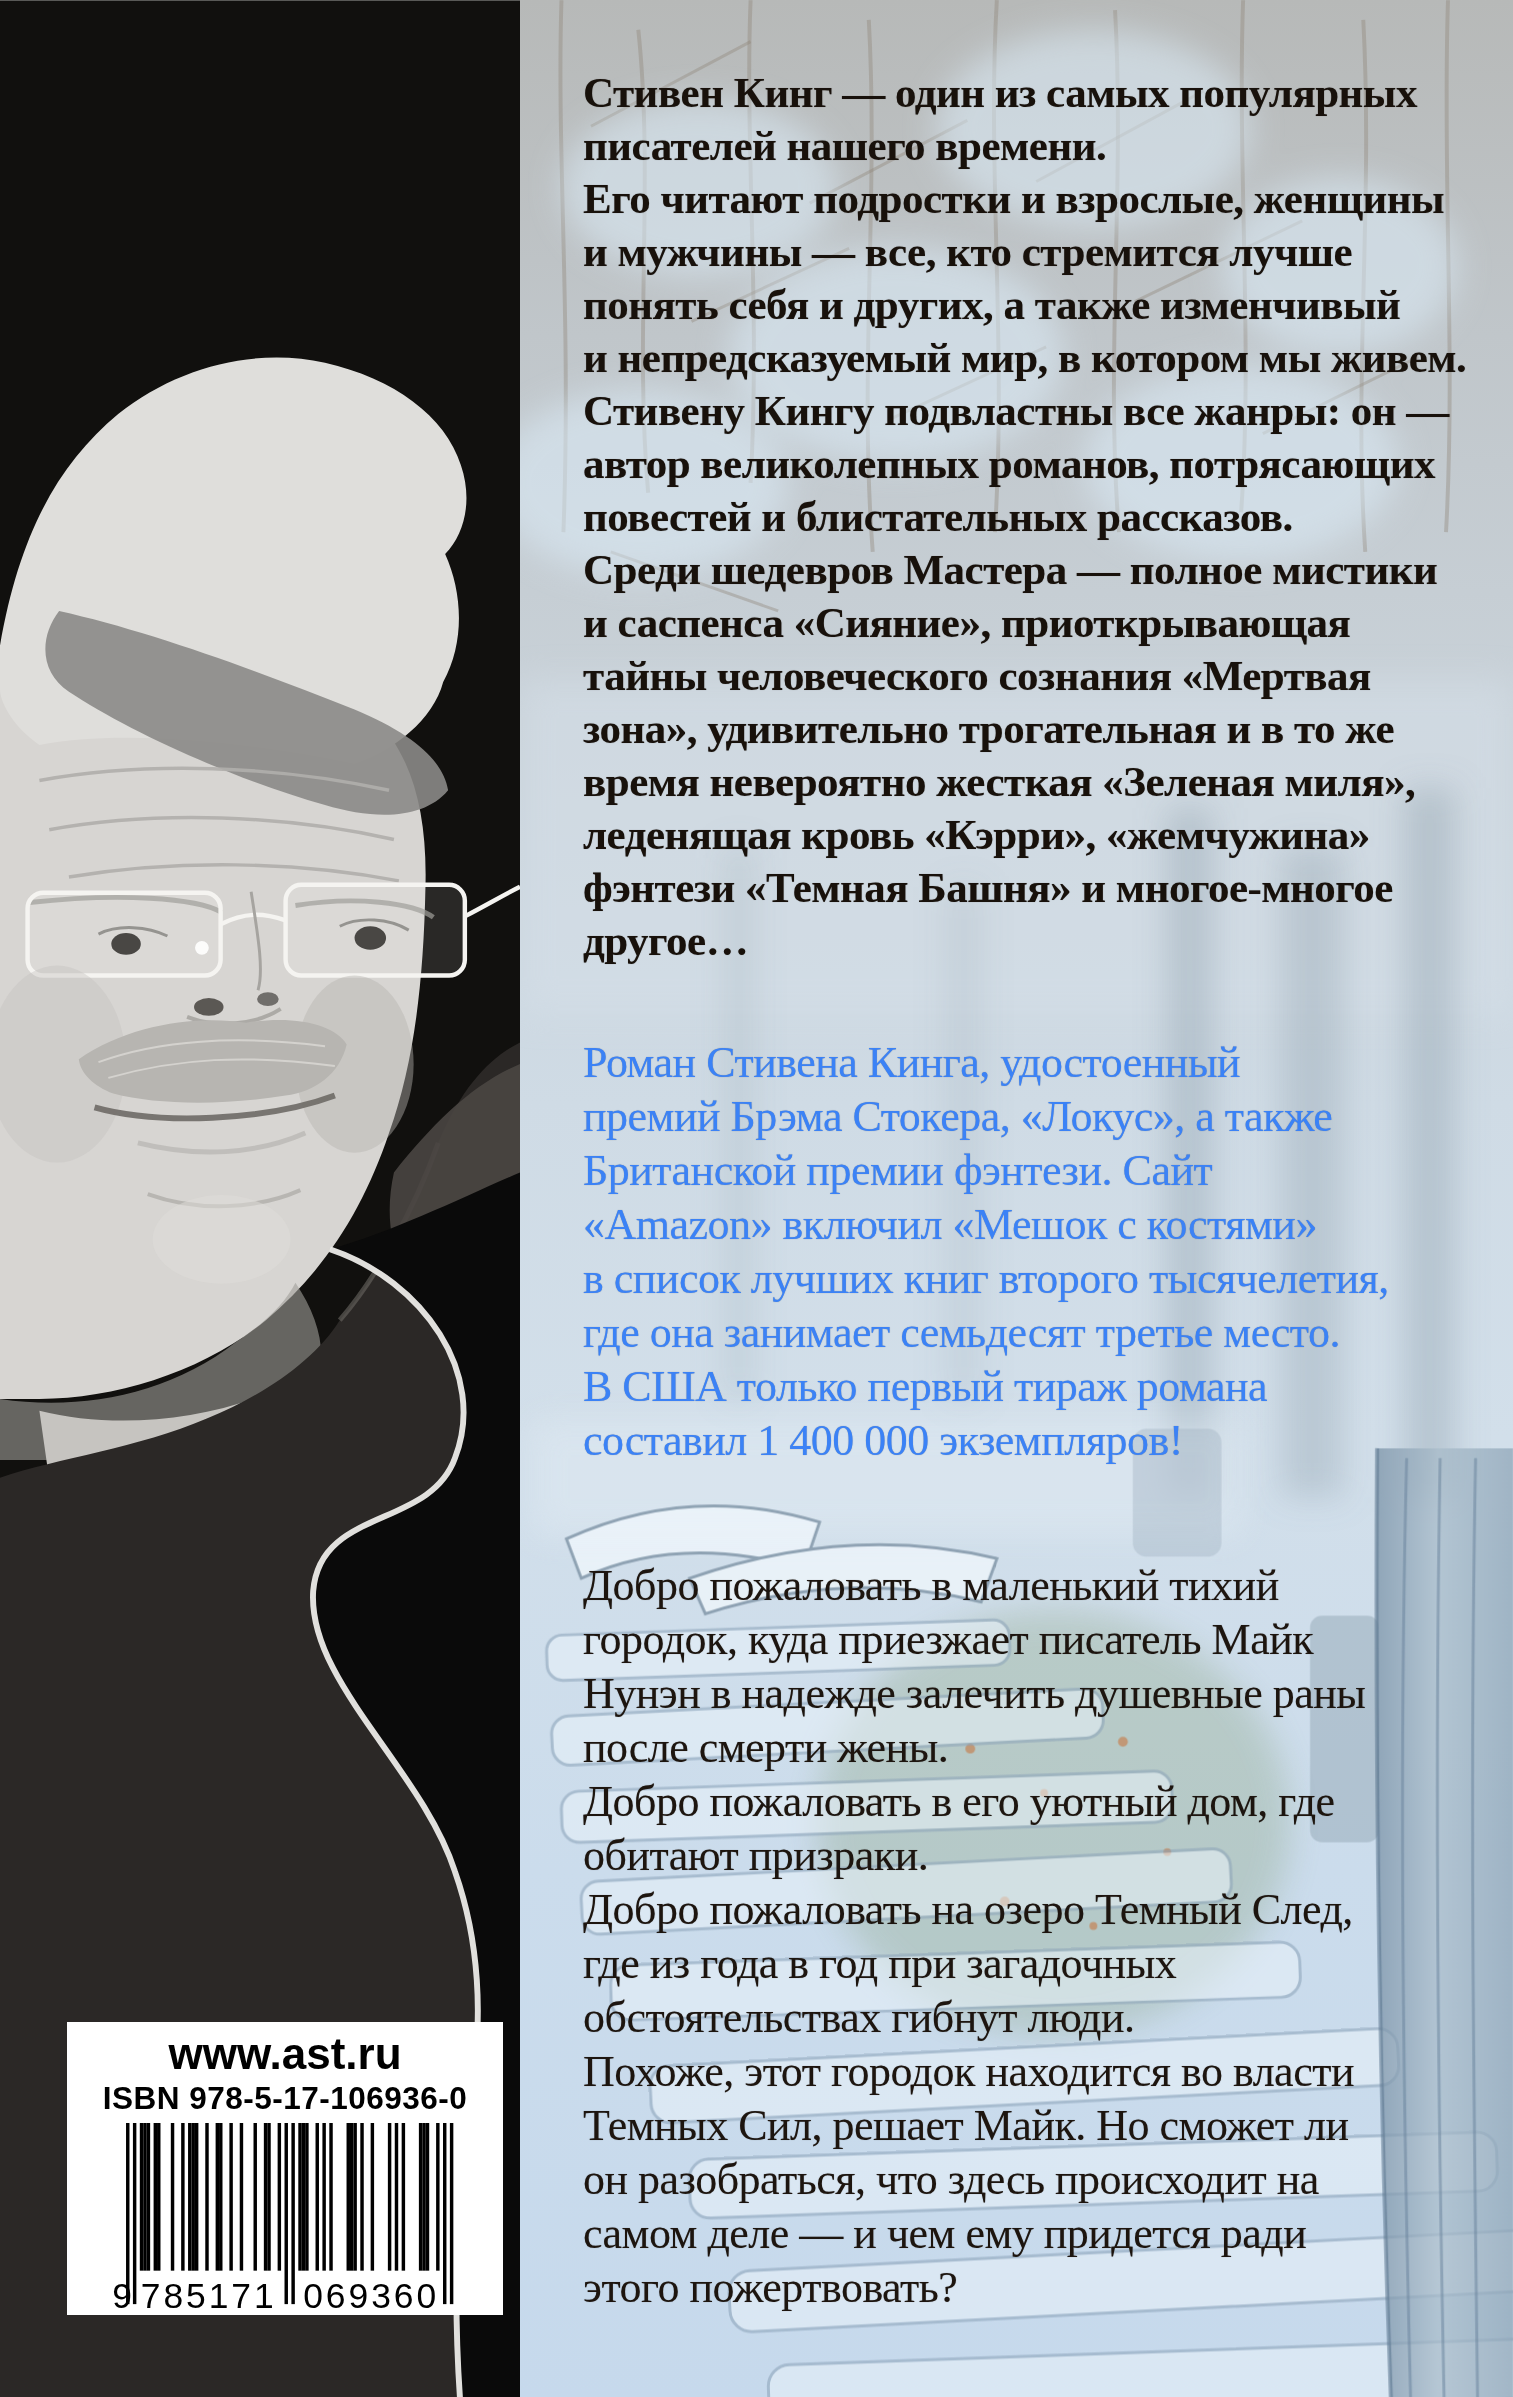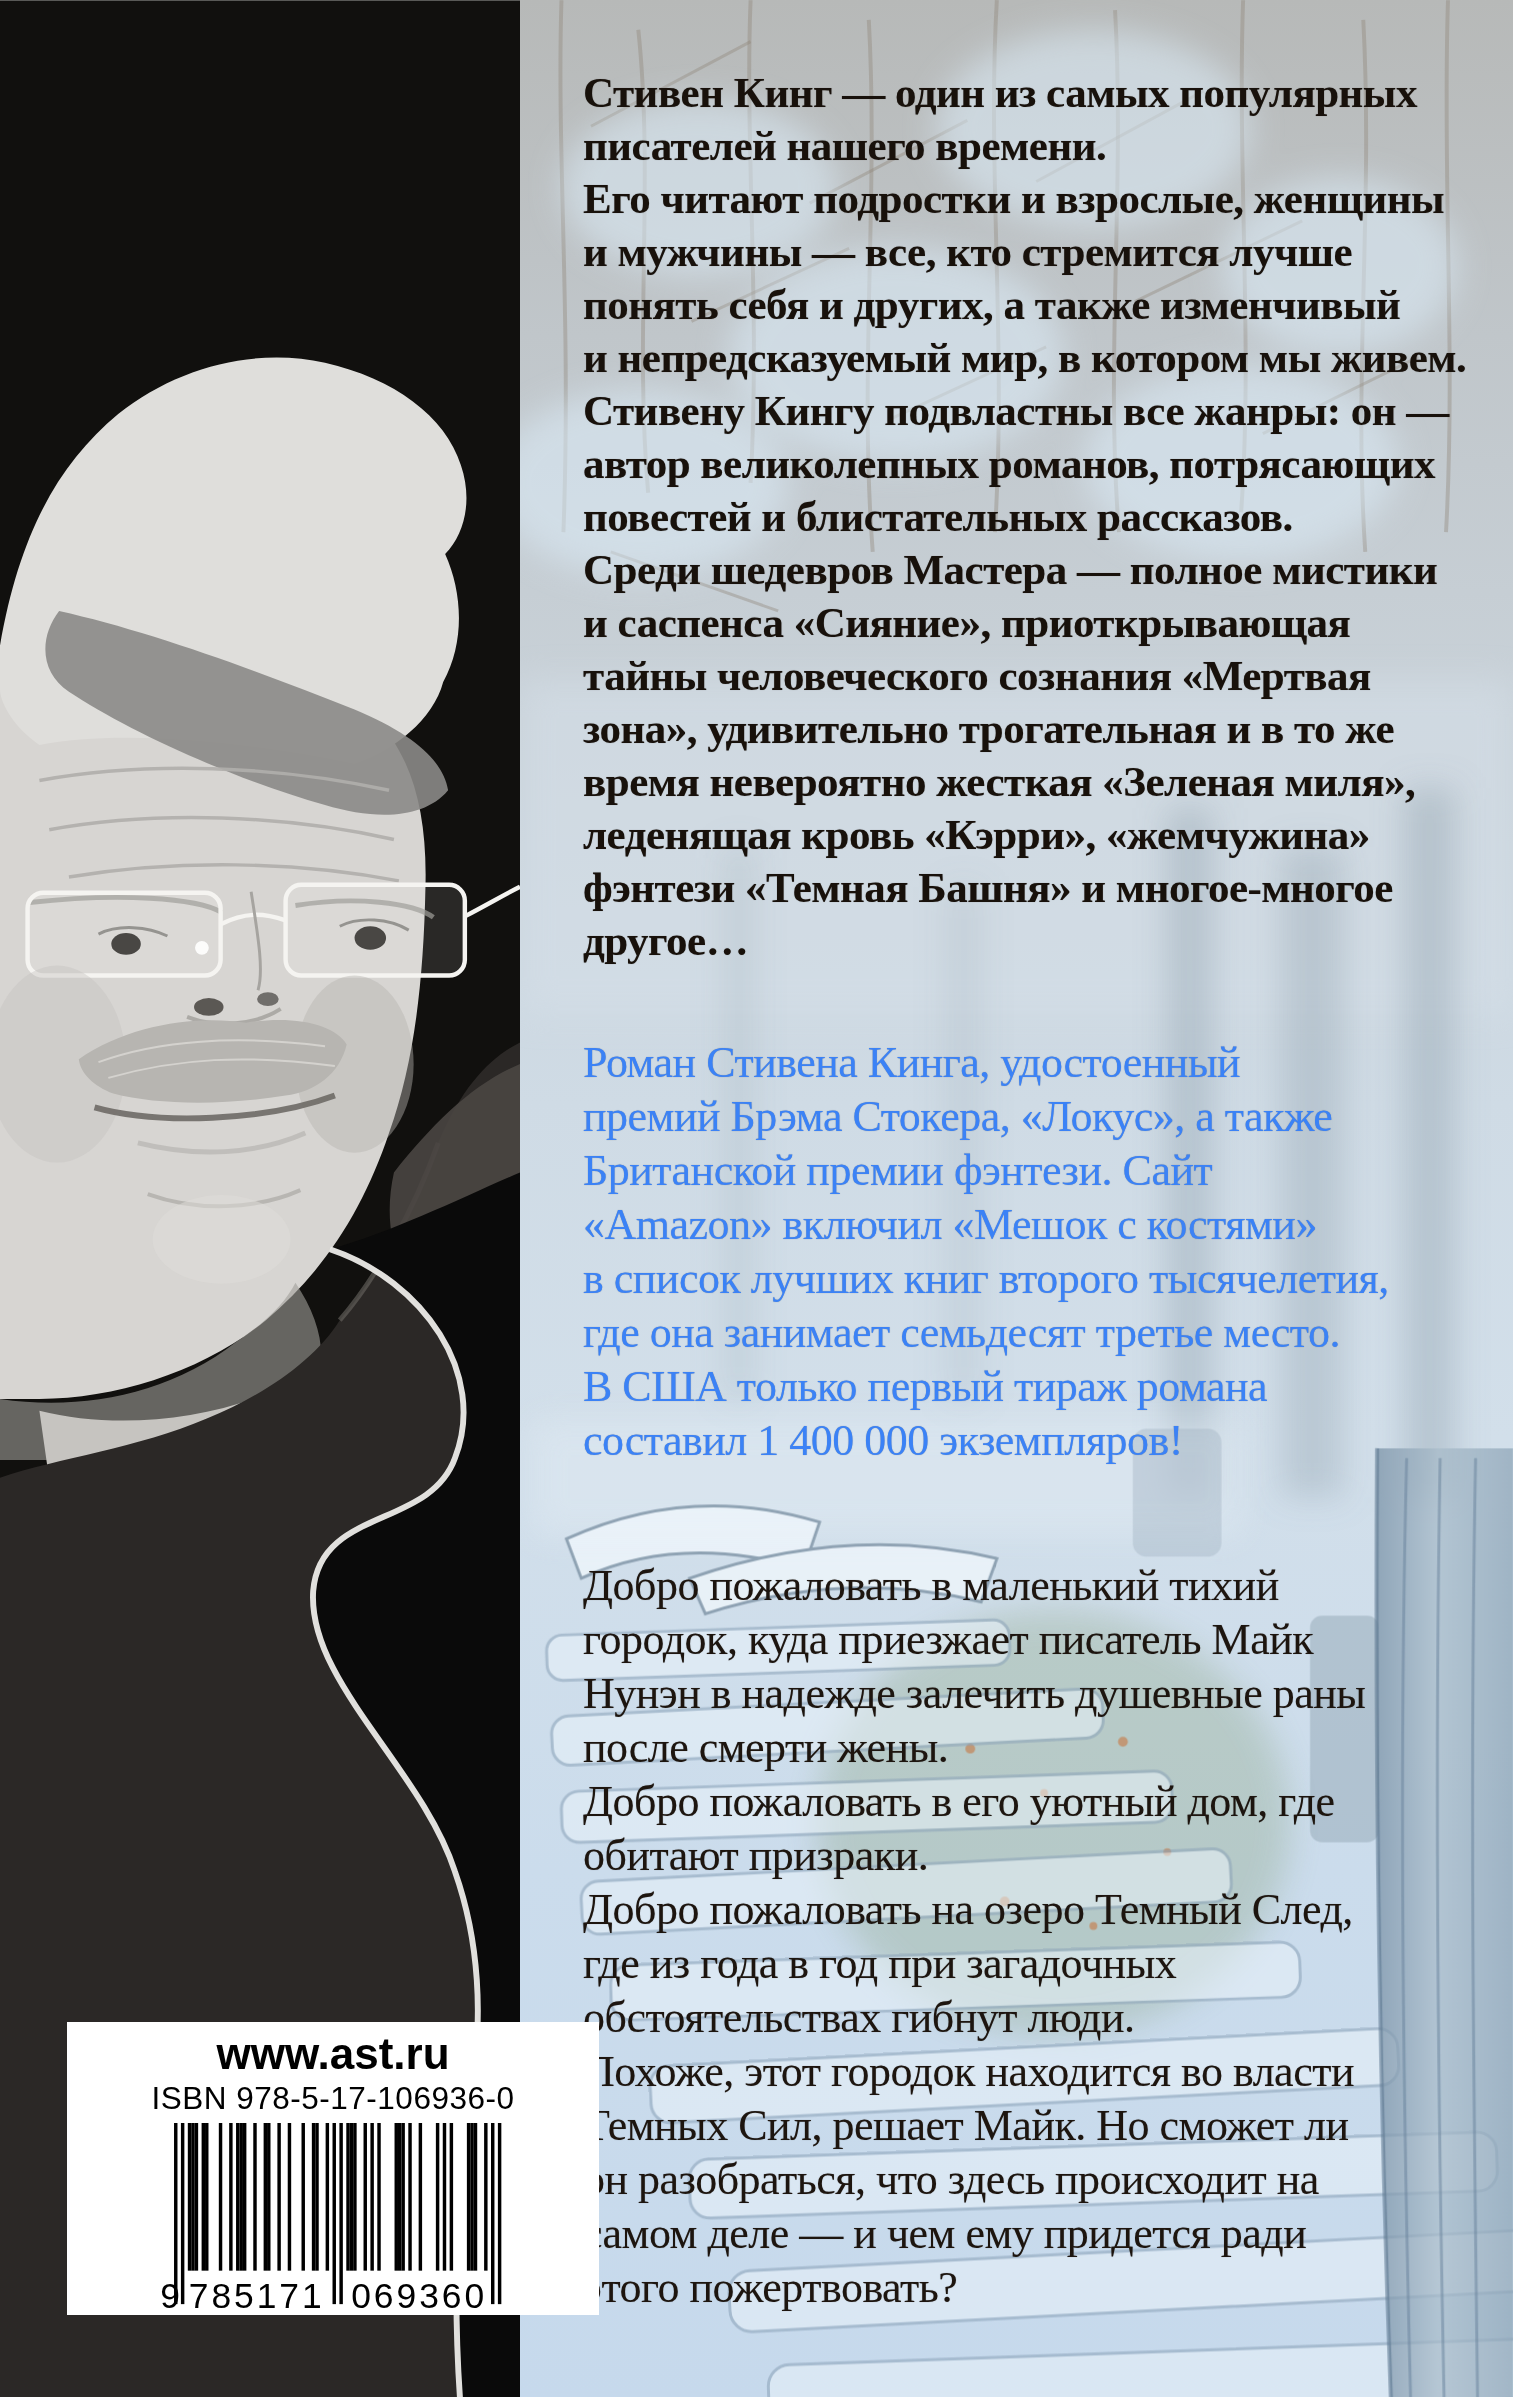--- a/index.html
+++ b/index.html
@@ -15,25 +15,25 @@
   
   .txt{position:absolute;z-index:3;white-space:pre-line;color:#18110b;
        text-shadow:0 0 1px rgba(30,25,20,.35);}
   .bio{left:583px;top:66px;width:896px;
        font-weight:700;font-size:43px;line-height:53px;letter-spacing:-0.5px;}
   .awards{left:583px;top:1036px;width:896px;
        font-weight:400;font-size:44px;line-height:54px;letter-spacing:-0.5px;color:#3b82f6;}
   .annot{left:583px;top:1521px;width:896px;
        font-weight:400;font-size:44px;line-height:54px;letter-spacing:-0.5px;color:#1d150f;margin-top:38px;}
   
-  .pubbox{position:absolute;left:67px;top:2022px;width:532px;height:293px;
+  .pubbox{position:absolute;left:67px;top:2022px;width:436px;height:293px;
           background:#ffffff;z-index:4;text-align:center;color:#000;
           font-family:"Liberation Sans",sans-serif;}
   .site{font-weight:700;font-size:44px;line-height:1.12;padding-top:6.9px;letter-spacing:0;}
-  .isbn{font-weight:400;font-size:31.5px;line-height:1.1;margin-top:3px;letter-spacing:0.5px;}
+  .isbn{font-weight:700;font-size:31.5px;line-height:1.1;margin-top:3px;letter-spacing:0.5px;}
   .bc-wrap{margin-top:6.9px;display:flex;justify-content:center;}
 </style>
 </head>
 <body>
 
 <div class="cover">
 
   <div class="scene-base"></div>
 
   <svg width="1513" height="2398" style="position:absolute;inset:0;z-index:1" aria-hidden="true" viewBox="0 0 1536 2434">

